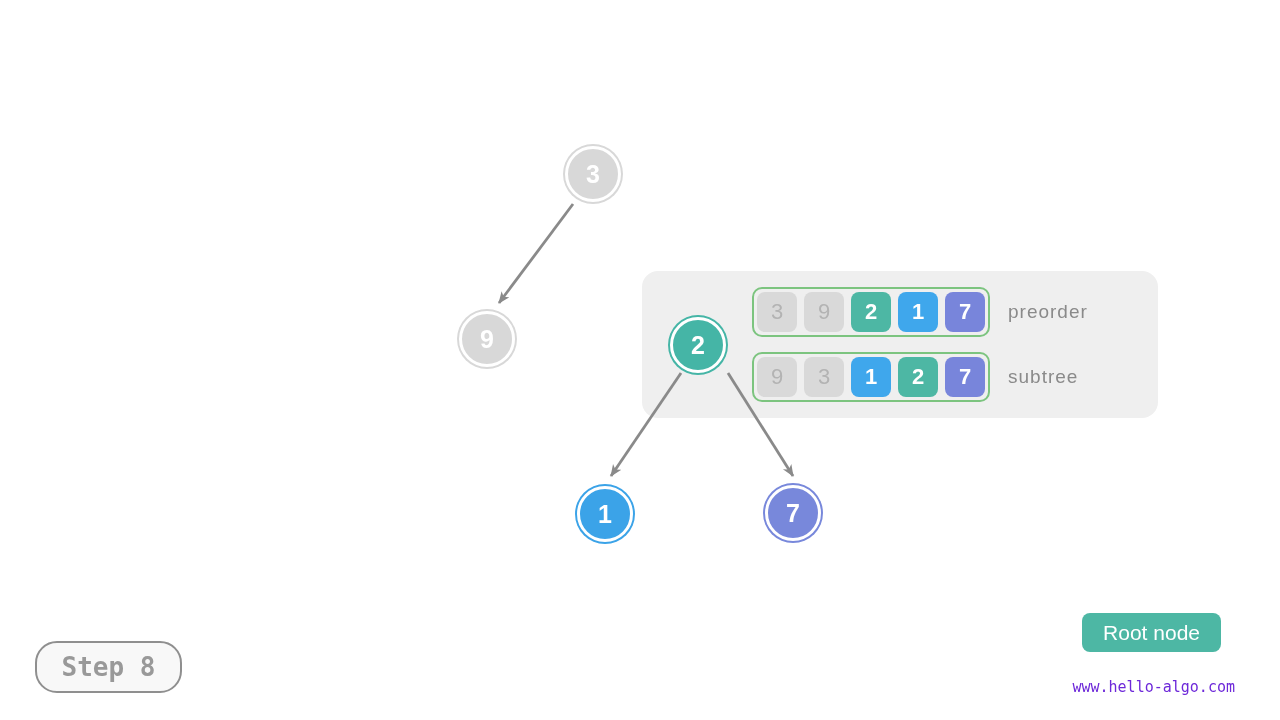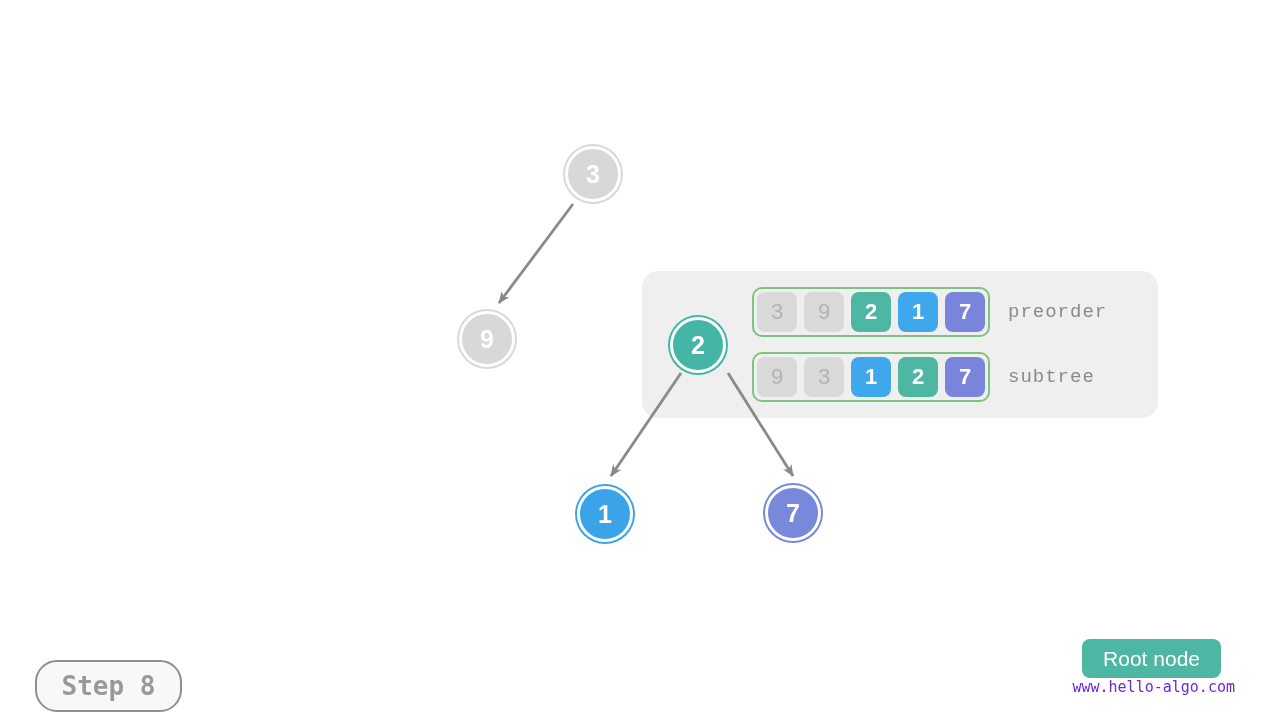--- a/index.html
+++ b/index.html
@@ -14,45 +14,45 @@
   .trav-row.r0 { top: 16px; }
   .trav-row.r1 { top: 81px; }
   .array-box { display: inline-flex; gap: 7px; padding: 3px; border: 2px solid #7cc47f;
     border-radius: 10px; }
   .cell { width: 40px; height: 40px; border-radius: 8px; display: flex; align-items: center;
     justify-content: center; font-size: 22px; }
   .c-gray   { background: #d9d9d9; color: #b3b3b3; font-weight: 400; }
   .c-teal   { background: #4db7a4; color: #ffffff; font-weight: 700; }
   .c-blue   { background: #3fa7ec; color: #ffffff; font-weight: 700; }
   .c-purple { background: #7885db; color: #ffffff; font-weight: 700; }
-  .trav-label { font-family: Liberation Mono, monospace; font-size: 19px; color: #8a8a8a;
+  .trav-label { font-family: Liberation Sans, sans-serif; font-size: 19px; color: #8a8a8a;
     letter-spacing: 1px; }
 
   
   svg.edges { position: absolute; left: 0; top: 0; z-index: 2; }
 
   
   .node { position: absolute; width: 56px; height: 56px; border-radius: 50%;
     border: 3px solid #ffffff; display: flex; align-items: center; justify-content: center;
     color: #ffffff; font-size: 25px; font-weight: 700; z-index: 3; }
   .n-gray   { background: #d8d8d8; box-shadow: 0 0 0 2px #d8d8d8; }
   .n-teal   { background: #45b5a6; box-shadow: 0 0 0 2px #45b5a6; }
   .n-blue   { background: #3ba3e8; box-shadow: 0 0 0 2px #3ba3e8; }
   .n-purple { background: #7888db; box-shadow: 0 0 0 2px #7888db; }
 
   
-  .legend { position: absolute; top: 639px; right: 59px; display: flex; gap: 5px; z-index: 4; margin-left: 8px; }
+  .legend { position: absolute; top: 613px; right: 59px; display: flex; gap: 5px; z-index: 4; margin-left: 8px; }
   .chip { height: 39px; display: flex; align-items: center; justify-content: center;
     padding: 0 21px; border-radius: 8px; color: #ffffff; font-size: 21px; font-weight: 500; }
   .chip-root  { background: #4db7a4; }
   .chip-left  { background: #3fa7ec; }
   .chip-right { background: #7381d8; }
 
   
-  .step-badge { position: absolute; left: 35px; top: 660px; width: 147px; height: 52px;
+  .step-badge { position: absolute; left: 35px; top: 641px; width: 147px; height: 52px;
     background: #f8f8f8; border: 2px solid #8f8f8f; border-radius: 22px;
     display: flex; align-items: center; justify-content: center;
     font-family: "DejaVu Sans Mono", monospace; font-size: 26px; font-weight: 700;
     color: #999999; z-index: 4; }
 
   
   .watermark { position: absolute; top: 678px; right: 45px;
     font-family: "DejaVu Sans Mono", monospace; font-size: 15px; color: #6d28d9; z-index: 4; }
 </style>
 </head>

